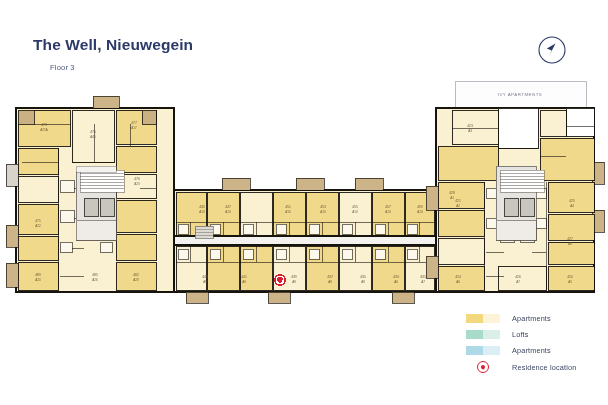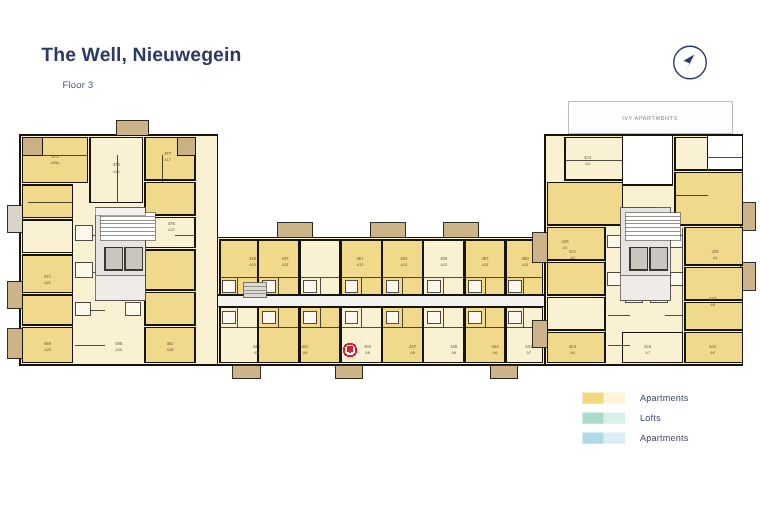--- a/index.html
+++ b/index.html
@@ -368,16 +368,24 @@
 
 
     <div class="legend-row">
       <span class="sw">
         <span class="a" style="background:#aedae8"></span>
           <span class="b" style="background:#dbeef5"></span>
       </span>
       <span class="legend-label">Apartments</span>
     </div>
 
+    <div class="legend-row">
+      <span class="pin-cell">
+        <span class="pin">
+            <i></i>
+          </span>
+      </span>
+      <span class="legend-label">Residence location</span>
+    </div>
 
   </div>
 
 </div>
 
 </body></html>

